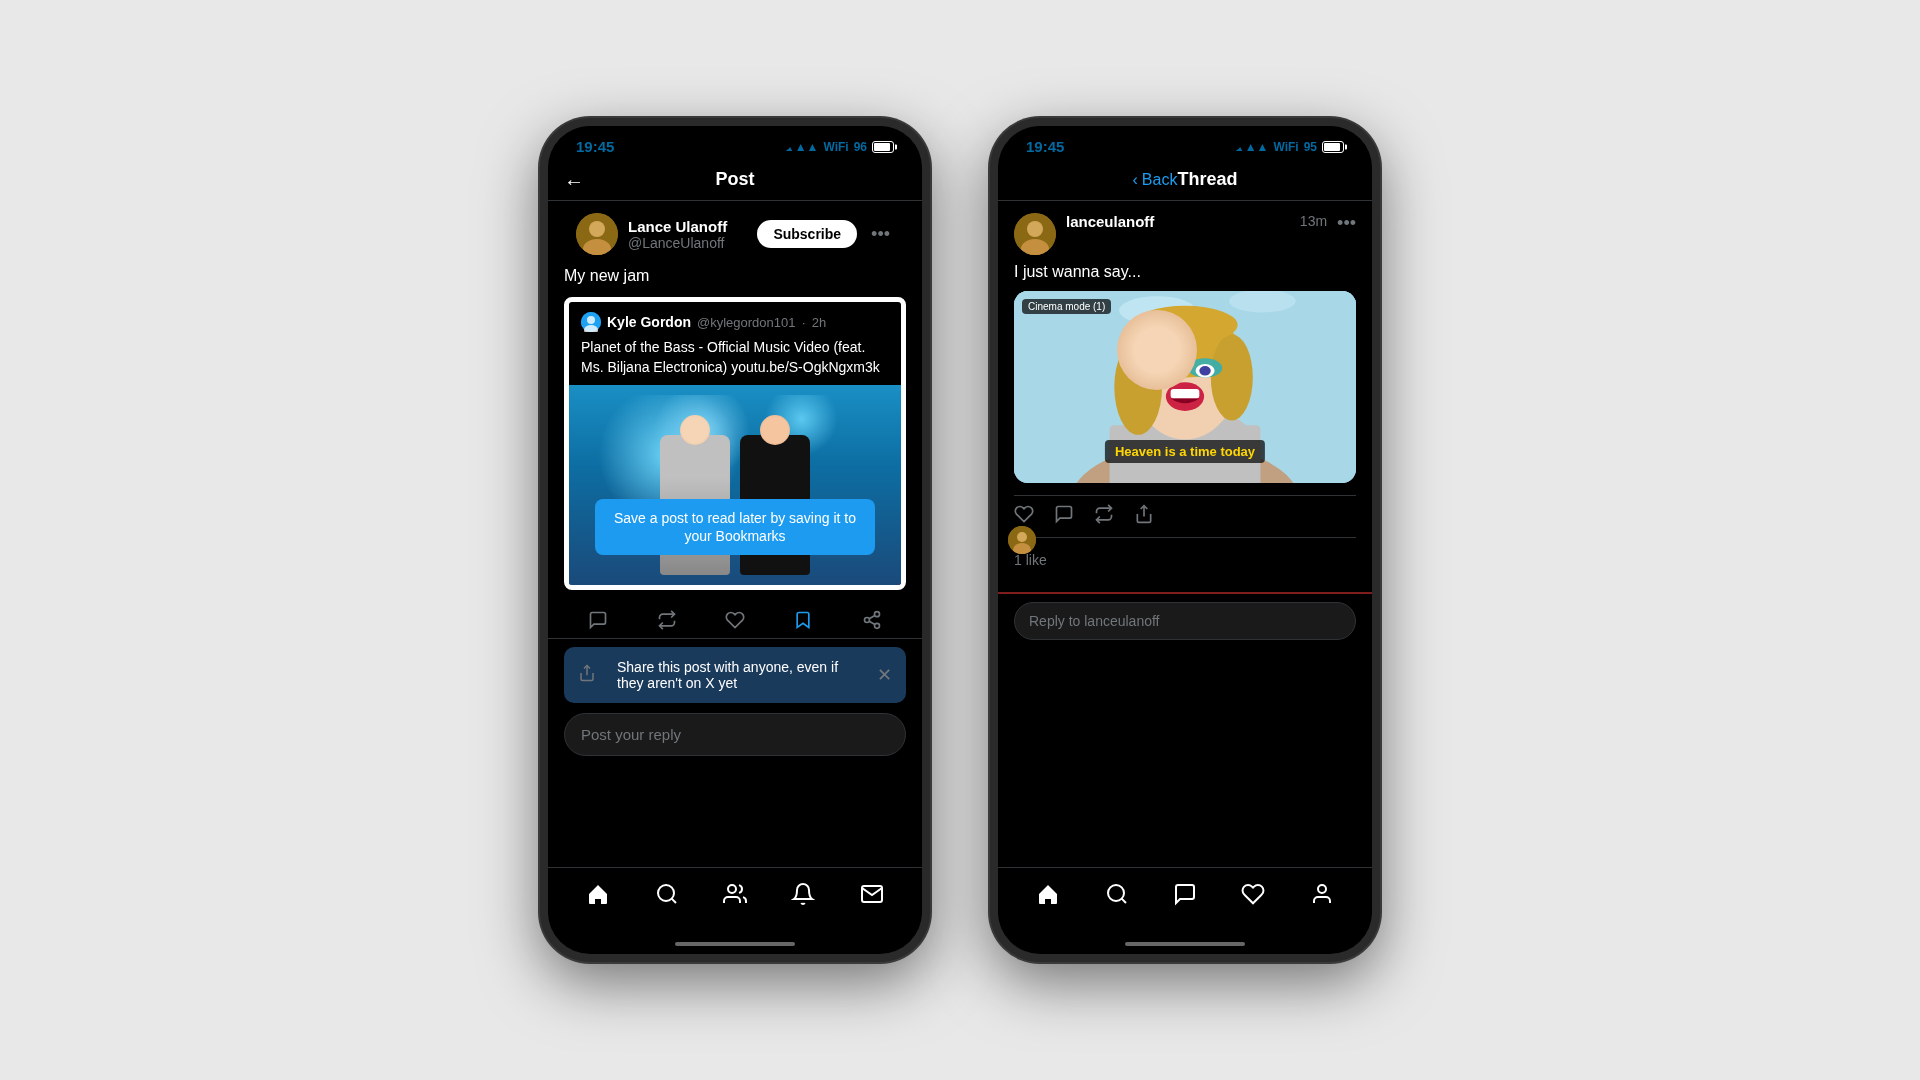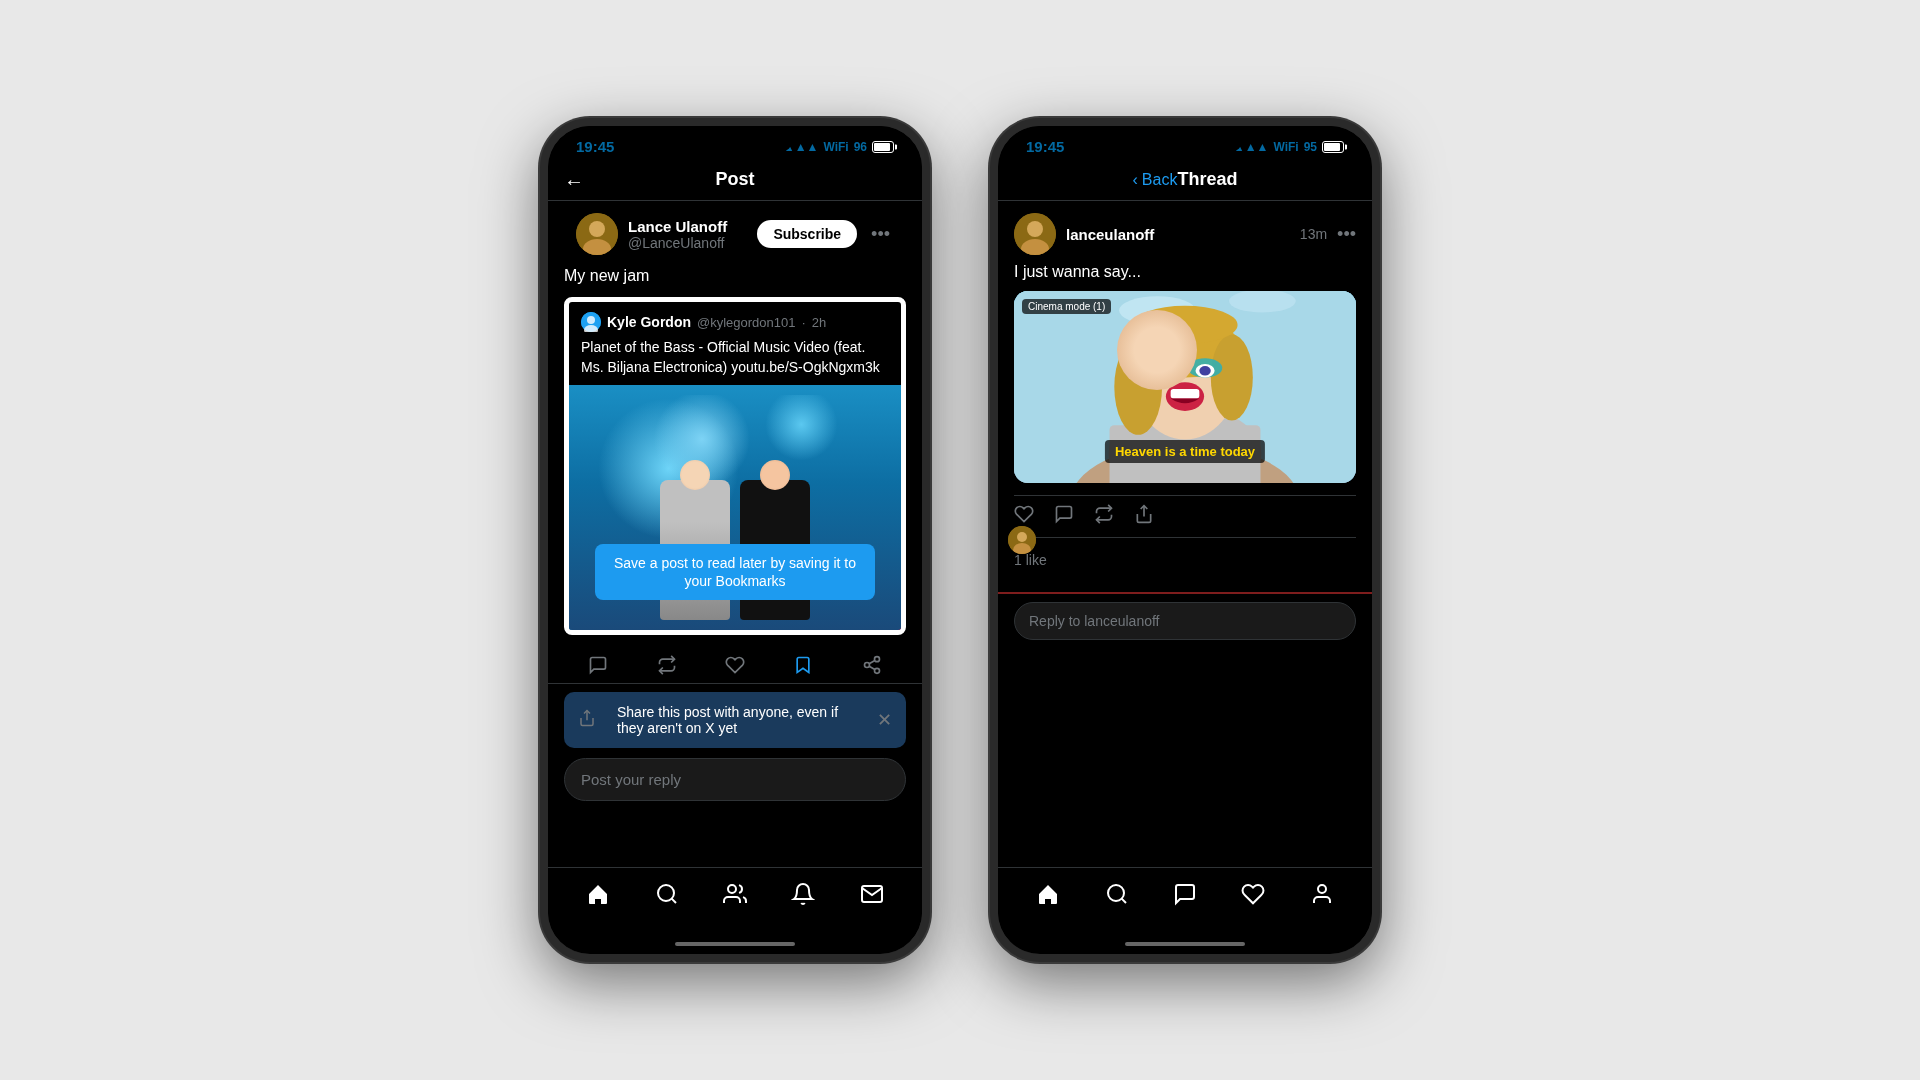--- a/index.html
+++ b/index.html
@@ -227,21 +227,21 @@
 
     .qt-text {
       color: #fff;
       font-size: 14px;
       padding: 0 12px 8px;
       line-height: 1.4;
     }
 
     .qt-image {
       width: 100%;
-      height: 245px;
+      height: 200px;
       background: linear-gradient(135deg, #1a6fa3 0%, #4ab4e0 30%, #2196F3 50%, #9c27b0 70%, #e91e63 100%);
       position: relative;
       overflow: hidden;
     }
 
     
     .mv-scene {
       width: 100%;
       height: 100%;
       background: linear-gradient(180deg, #1a8fc4 0%, #0d6ea3 40%, #1a4a7a 100%);
@@ -426,21 +426,21 @@
       font-size: 16px;
       cursor: pointer;
     }
 
     .thread-post {
       padding: 12px 16px;
     }
 
     .thread-author {
       display: flex;
-      align-items: center;
+      align-items: flex-start;
       gap: 10px;
       margin-bottom: 8px;
     }
 
     .thread-author-info { flex: 1; }
     .thread-author-name { color: #fff; font-size: 15px; font-weight: 700; }
 
     .thread-time {
       color: #71767b;
       font-size: 14px;

